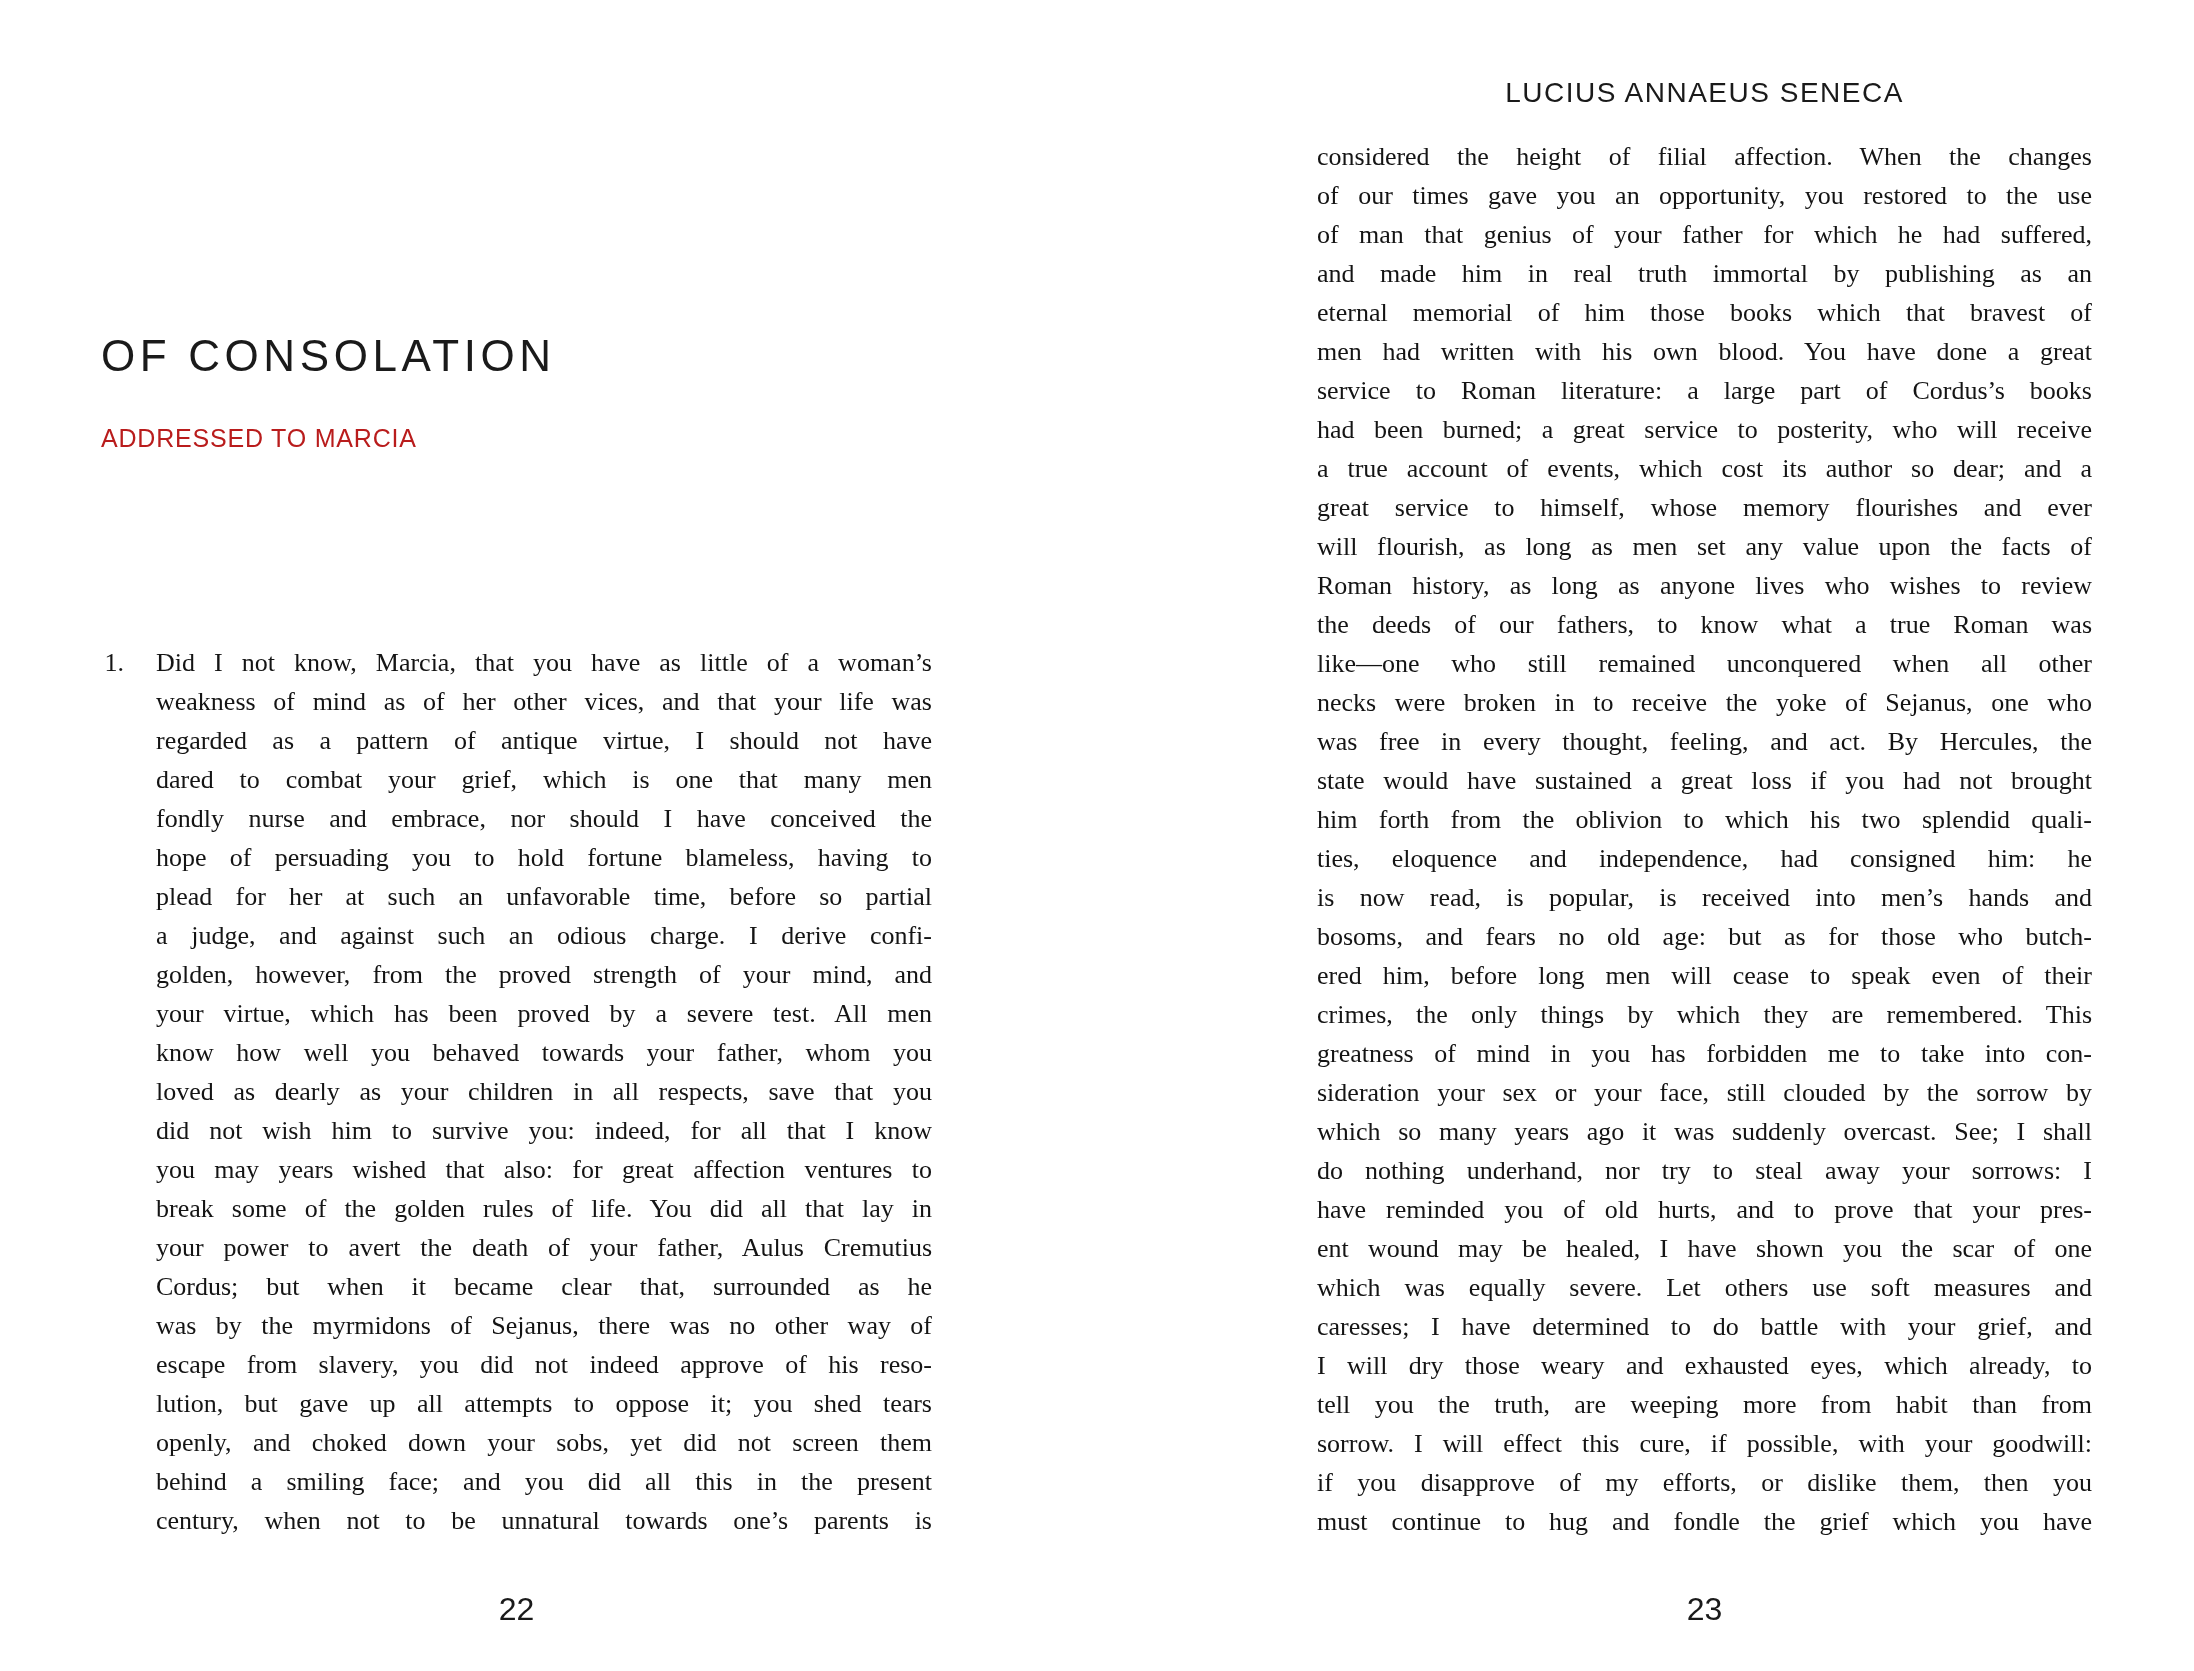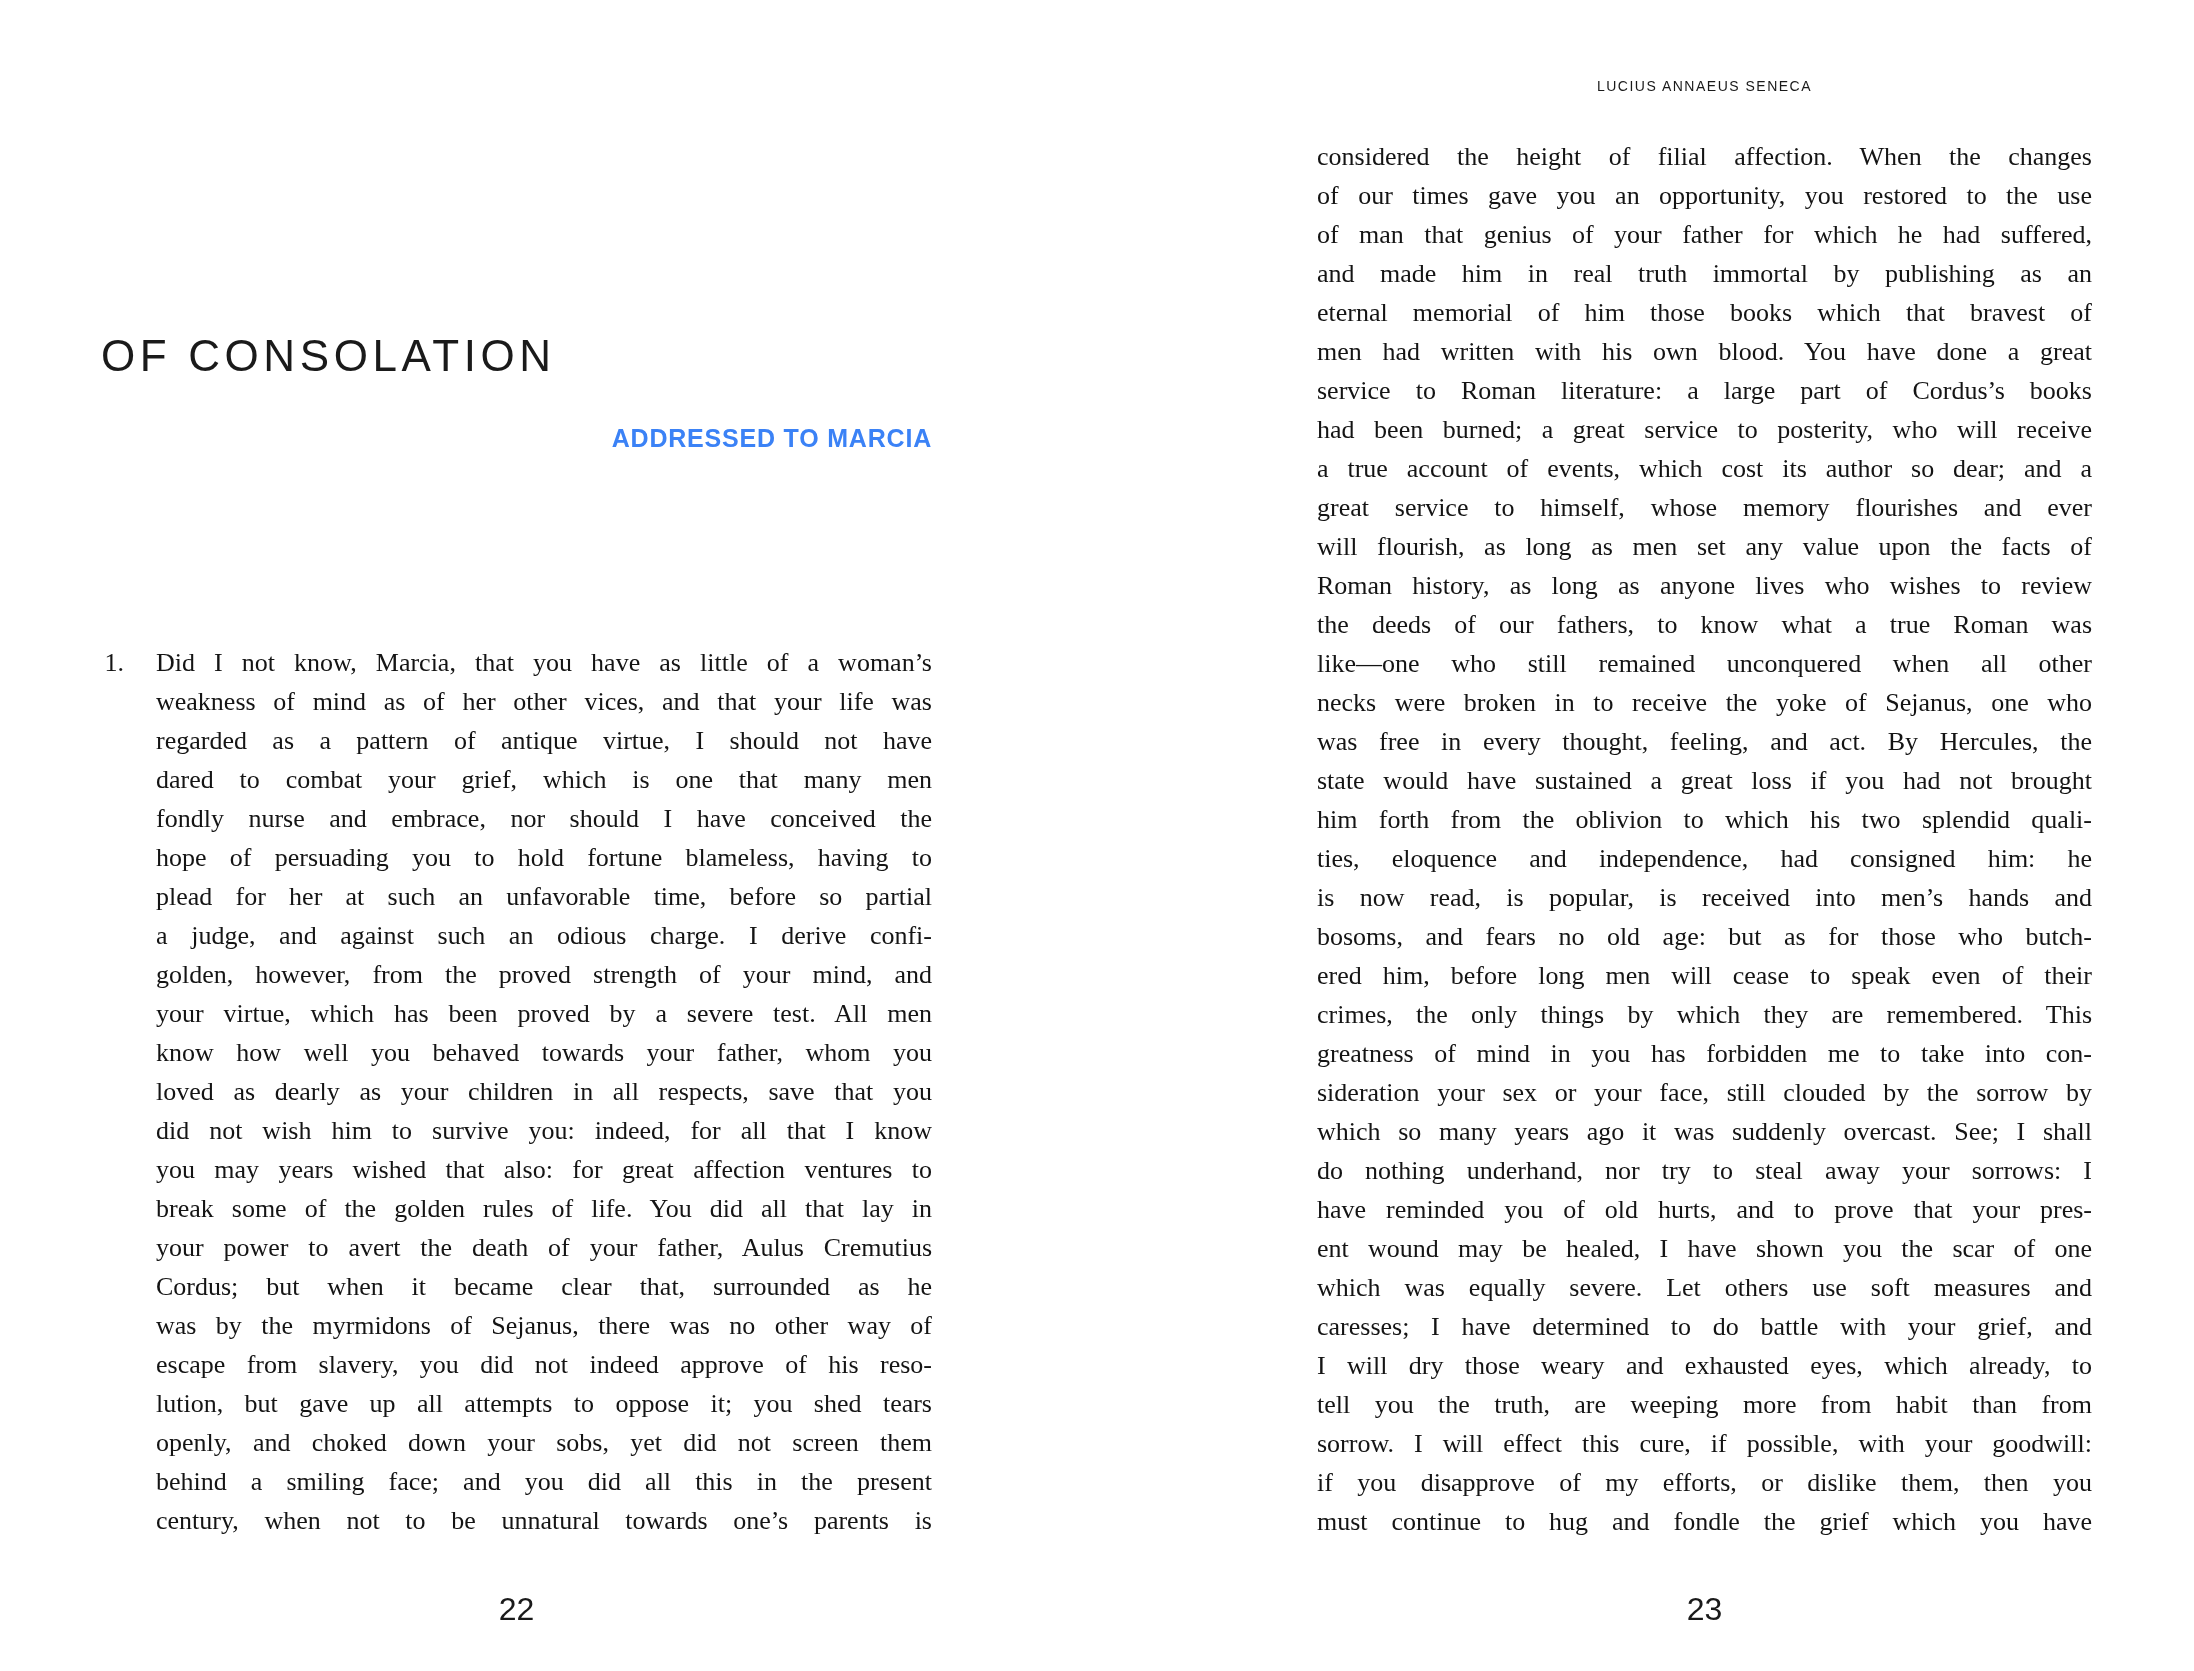--- a/index.html
+++ b/index.html
@@ -31,38 +31,38 @@
     letter-spacing: 4.6px;
     line-height: 1;
     color: #1a1a1a;
     white-space: nowrap;
   }
   .chapter-subtitle {
     position: absolute;
     top: 426px;
     left: 0;
     width: 100%;
-    text-align: right;
+    text-align: left;
     font-family: "Liberation Sans", sans-serif;
-    font-weight: 700;
+    font-weight: 400;
     font-size: 25px;
     letter-spacing: 0.8px;
     line-height: 1;
-    color: #3b82f6;
+    color: #b91c1c;
     white-space: nowrap;
   }
   .running-header {
     position: absolute;
     top: 79px;
     left: 0;
     width: 100%;
     text-align: center;
     font-family: "Liberation Sans", sans-serif;
     font-weight: 400;
-    font-size: 14px;
+    font-size: 28px;
     letter-spacing: 1.5px;
     line-height: 1;
     color: #1a1a1a;
     white-space: nowrap;
   }
   .body-block {
     position: absolute;
     left: 0;
     right: 0;
     font-size: 26px;

